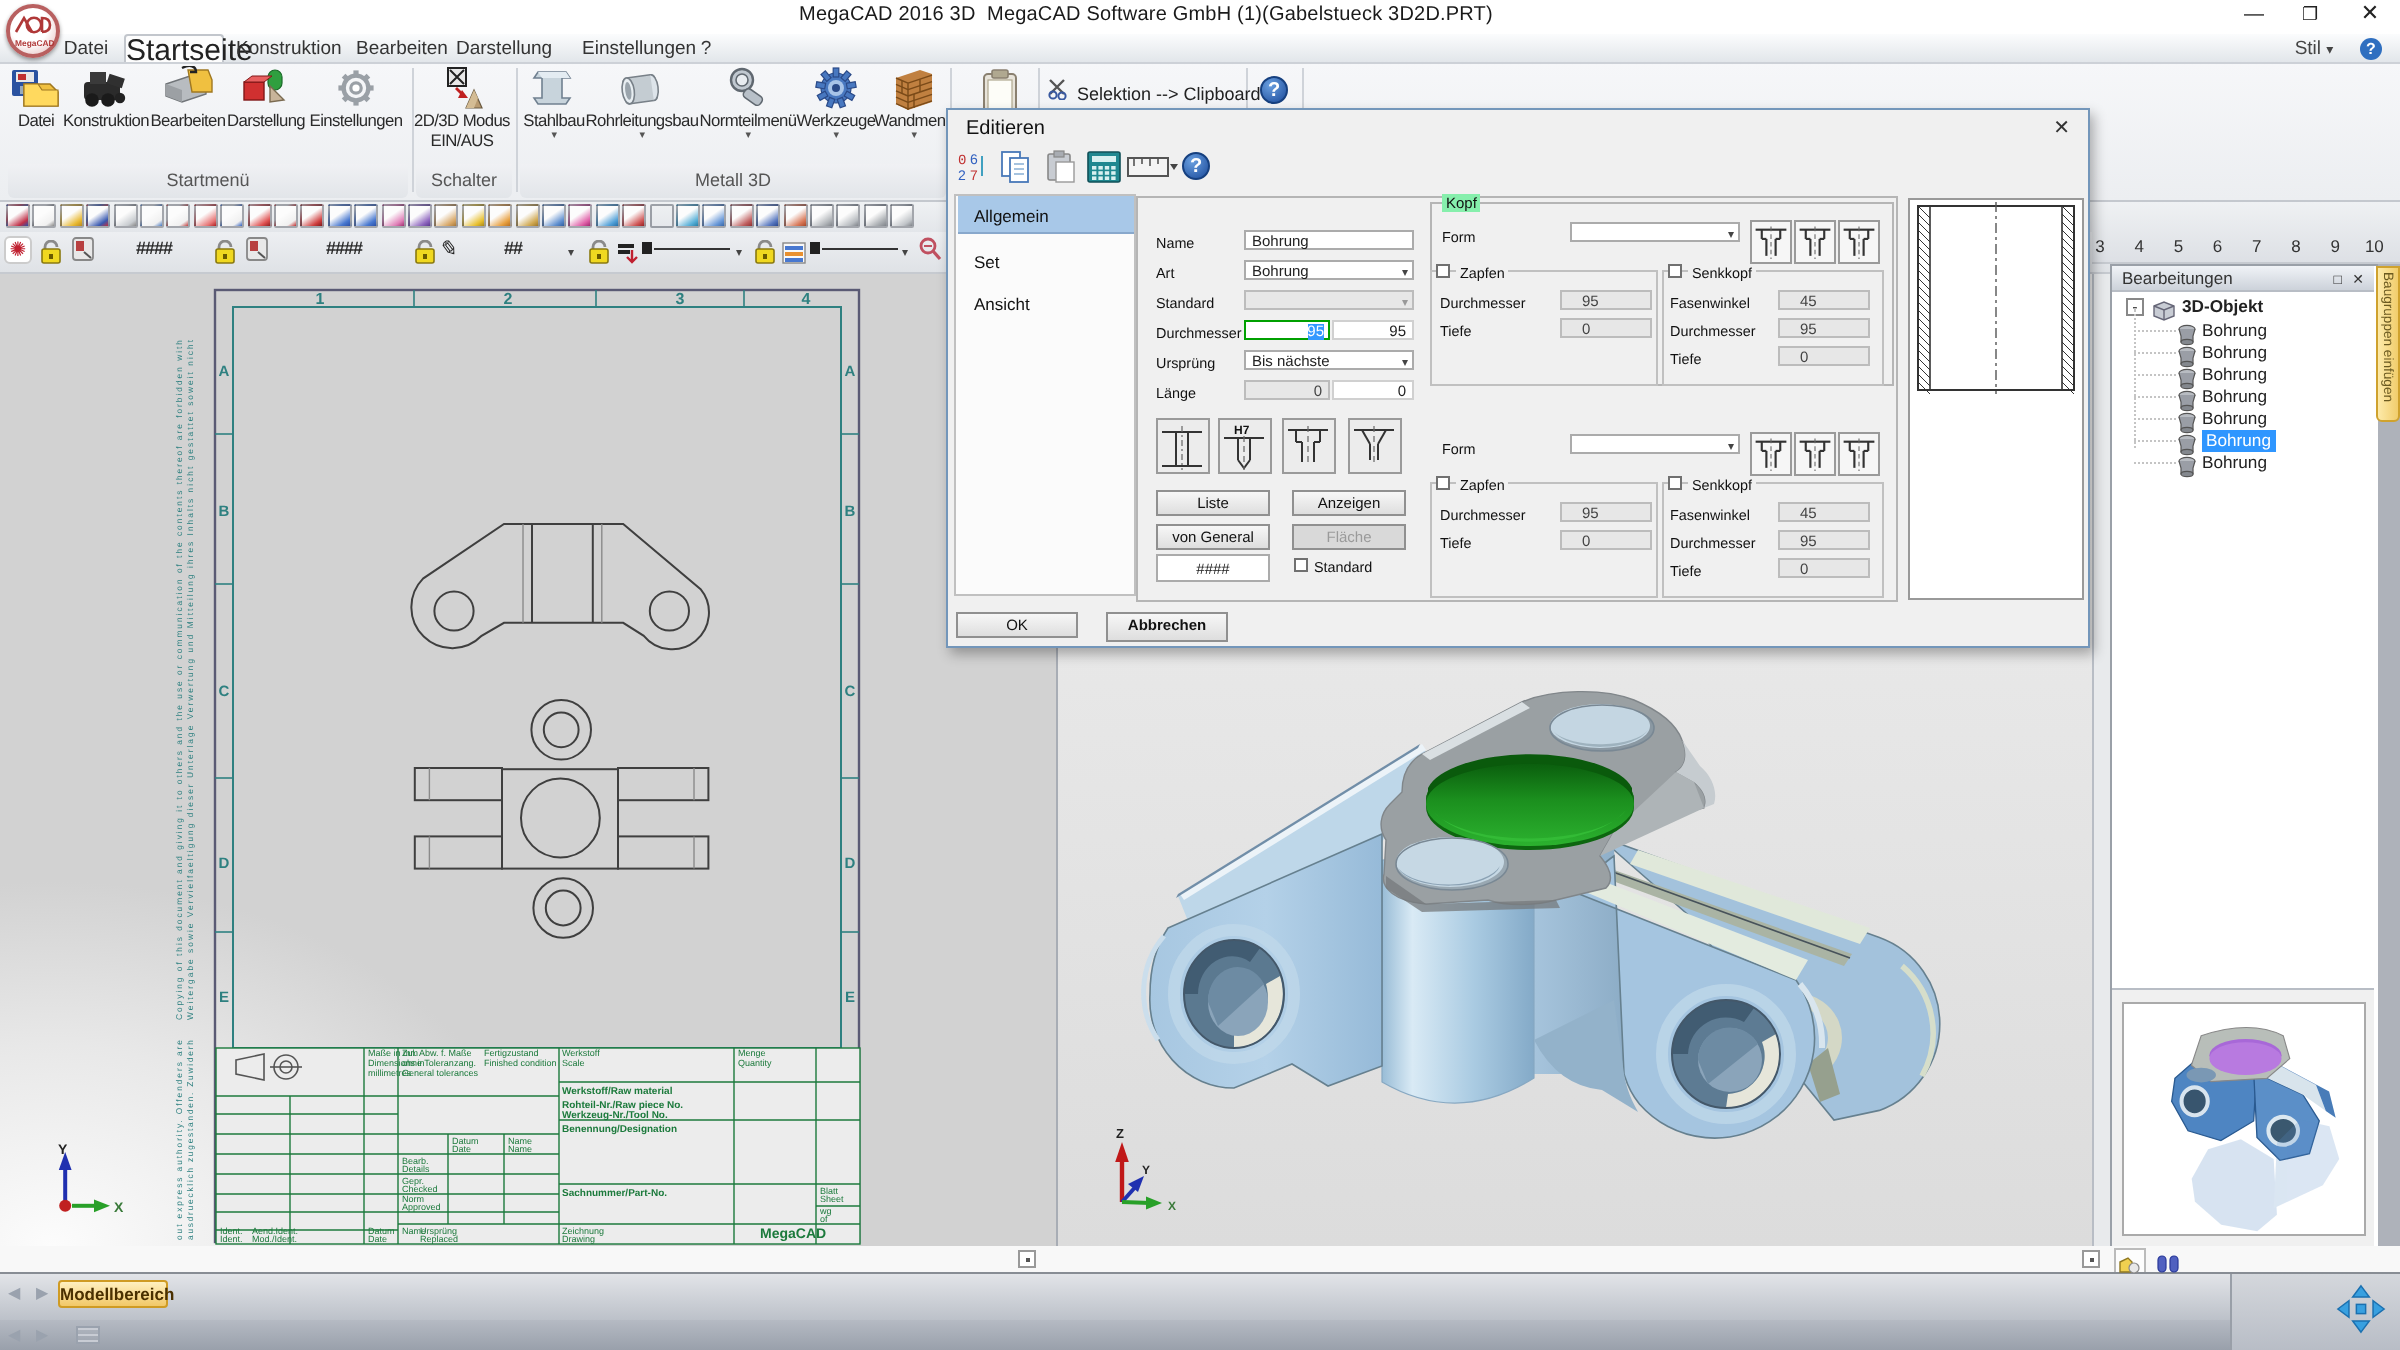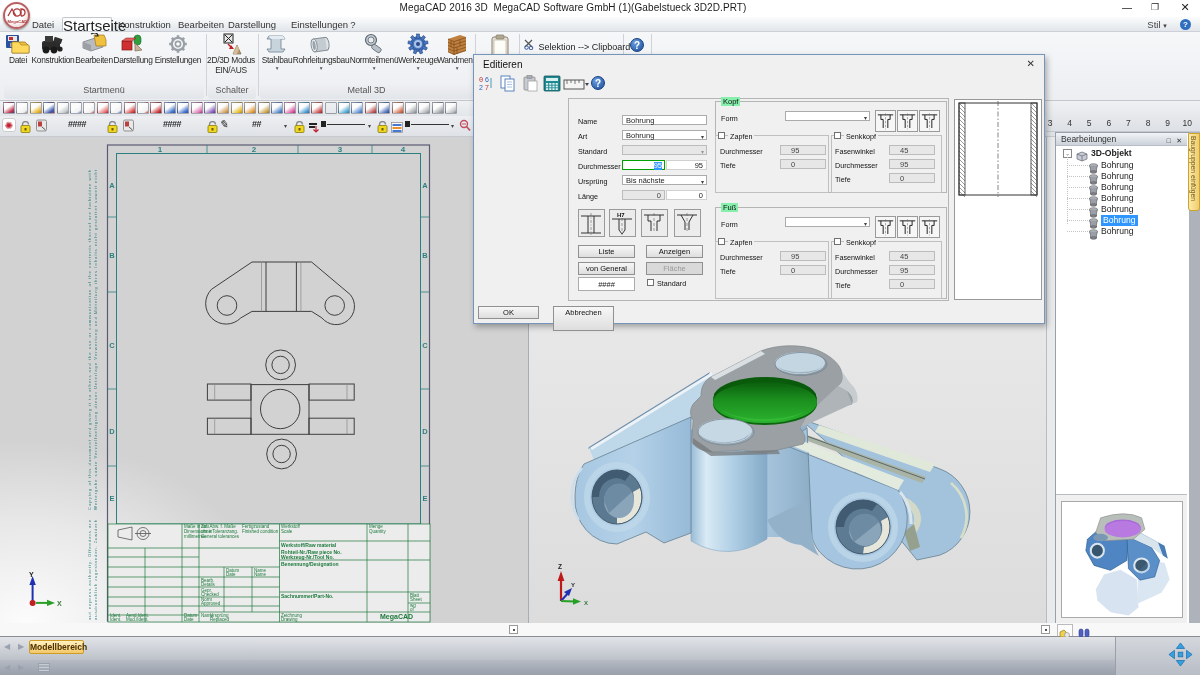--- a/index.html
+++ b/index.html
@@ -734,20 +734,27 @@
               <rect x="12.600000000000001" y="13.2" width="2.2" height="1.8"></rect>
             </g>
           </svg></div>
 <div class="abs" style="left:86px;top:4px;"><svg width="26" height="13" viewBox="0 0 26 13">
             <rect x="1" y="2" width="20" height="9" fill="#f4f4f4" stroke="#555" stroke-width="1"></rect>
             <path d="M4 2 L4 6 M8 2 L8 5 M12 2 L12 6 M16 2 L16 5" stroke="#555" stroke-width="0.8"></path>
             <path d="M22 5 L26 5 L24 8Z" fill="#444"></path>
           </svg></div>
 <div class="abs" style="left:114px;top:3px;width:14px;height:14px;border-radius:50%;background:radial-gradient(circle at 35% 30%,#6aa0e0,#1a4a9a);color:#fff;font-size:10px;text-align:center;line-height:14px;font-weight:bold;border:1px solid #16407f;">?</div>
 </div>
+<div class="abs" style="left:3px;top:42px;width:91px;height:201px;background:#fbfbfb;border:1px solid #c0c0c0;">
+<div class="abs" style="left:1px;top:0px;width:88px;height:19px;background:#a8c8e8;border-bottom:1px solid #88a8cc;">
+          <span style="position:absolute;left:8px;top:5px;font-size:8.5px;color:#111;">Allgemein</span>
+        </div>
+<div class="abs" style="left:9px;top:28px;font-size:8.5px;color:#111;">Set</div>
+<div class="abs" style="left:9px;top:49px;font-size:8.5px;color:#111;">Ansicht</div>
+</div>
 <div class="gbox" style="left:94px;top:42.5px;width:381px;height:203px;"></div>
 <div class="lbl" style="left:104px;top:62px;">Name</div>
 <div class="fld" style="left:148px;top:60px;width:85px;height:10px;">
         <span style="position:absolute;left:3px;top:1px;">Bohrung</span>
       </div>
 <div class="lbl" style="left:104px;top:77px;">Art</div>
 <div class="fld" style="left:148px;top:75px;width:85px;height:10px;">
         <span style="position:absolute;left:3px;top:1px;">Bohrung</span>
         <span class="darr" style="right:2px;top:2px;">▾</span>
       </div>
@@ -883,23 +890,20 @@
 <div class="fldg" style="left:415px;top:90px;width:46px;height:10px;">
         <span style="position:absolute;left:10px;top:1px;">45</span>
       </div>
 <div class="lbl" style="left:361px;top:106px;">Durchmesser</div>
 <div class="fldg" style="left:415px;top:104px;width:46px;height:10px;">
         <span style="position:absolute;left:10px;top:1px;">95</span>
       </div>
 <div class="lbl" style="left:361px;top:120px;">Tiefe</div>
 <div class="fldg" style="left:415px;top:118px;width:46px;height:10px;">
         <span style="position:absolute;left:10px;top:1px;">0</span>
-      </div>
-<div class="gbox" style="left:241px;top:152px;width:232px;height:92px;">
-        <div class="glab">Fuß</div>
       </div>
 <div class="lbl" style="left:247px;top:165px;">Form</div>
 <div class="fld" style="left:311px;top:162px;width:85px;height:10px;">
         <span class="darr" style="right:2px;top:2px;">▾</span>
       </div>
 <div class="ibtn" style="left:401px;top:161px;width:21px;height:22px;background:#f6f6f6;"><svg width="19" height="20" viewBox="0 0 24 26">
           <g stroke="#333" stroke-width="1.4" fill="none">
             <line x1="2" y1="5" x2="22" y2="5"></line>
             <line x1="6" y1="5" x2="6" y2="11"></line>
             <line x1="18" y1="5" x2="18" y2="11"></line>
@@ -1010,14 +1014,14 @@
 <line x1="76" y1="87" x2="82" y2="93"></line>
 <line x1="4" y1="91" x2="10" y2="97"></line>
 <line x1="76" y1="91" x2="82" y2="97"></line>
 </g>
 <rect x="4" y="3" width="6" height="92" fill="none" stroke="#333" stroke-width="0.8"></rect>
 <rect x="76" y="3" width="6" height="92" fill="none" stroke="#333" stroke-width="0.8"></rect>
 <line x1="43" y1="1" x2="43" y2="97" stroke="#555" stroke-width="0.7" stroke-dasharray="5 2 1.5 2"></line>
 </svg>
 </div>
 <div class="btn" style="left:4px;top:251px;width:61px;height:13px;line-height:12px;">OK</div>
-<div class="btn" style="left:79px;top:251px;width:61px;height:25px;line-height:12px;">Abbrechen</div>
+<div class="btn" style="left:79px;top:251px;width:61px;height:15px;line-height:12px;font-weight:bold;">Abbrechen</div>
 </div>
 </div>
 </body></html>

